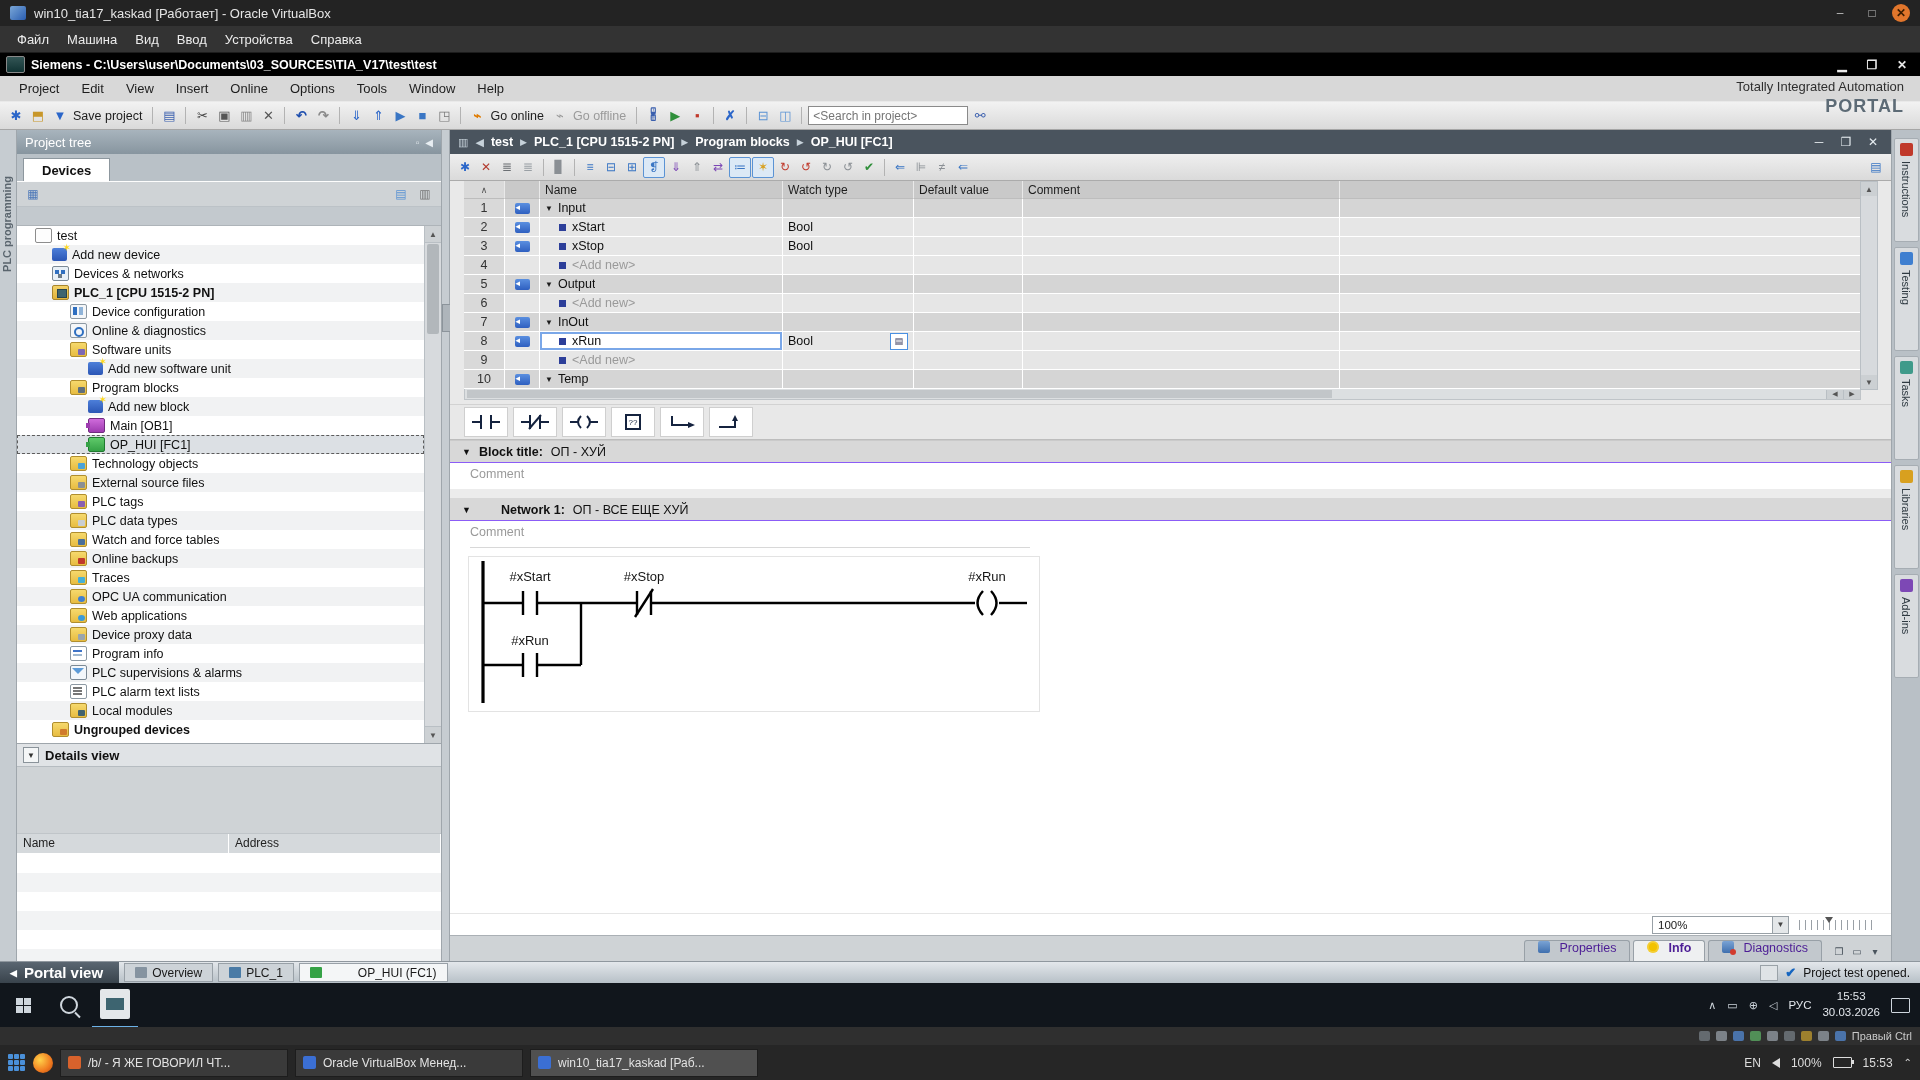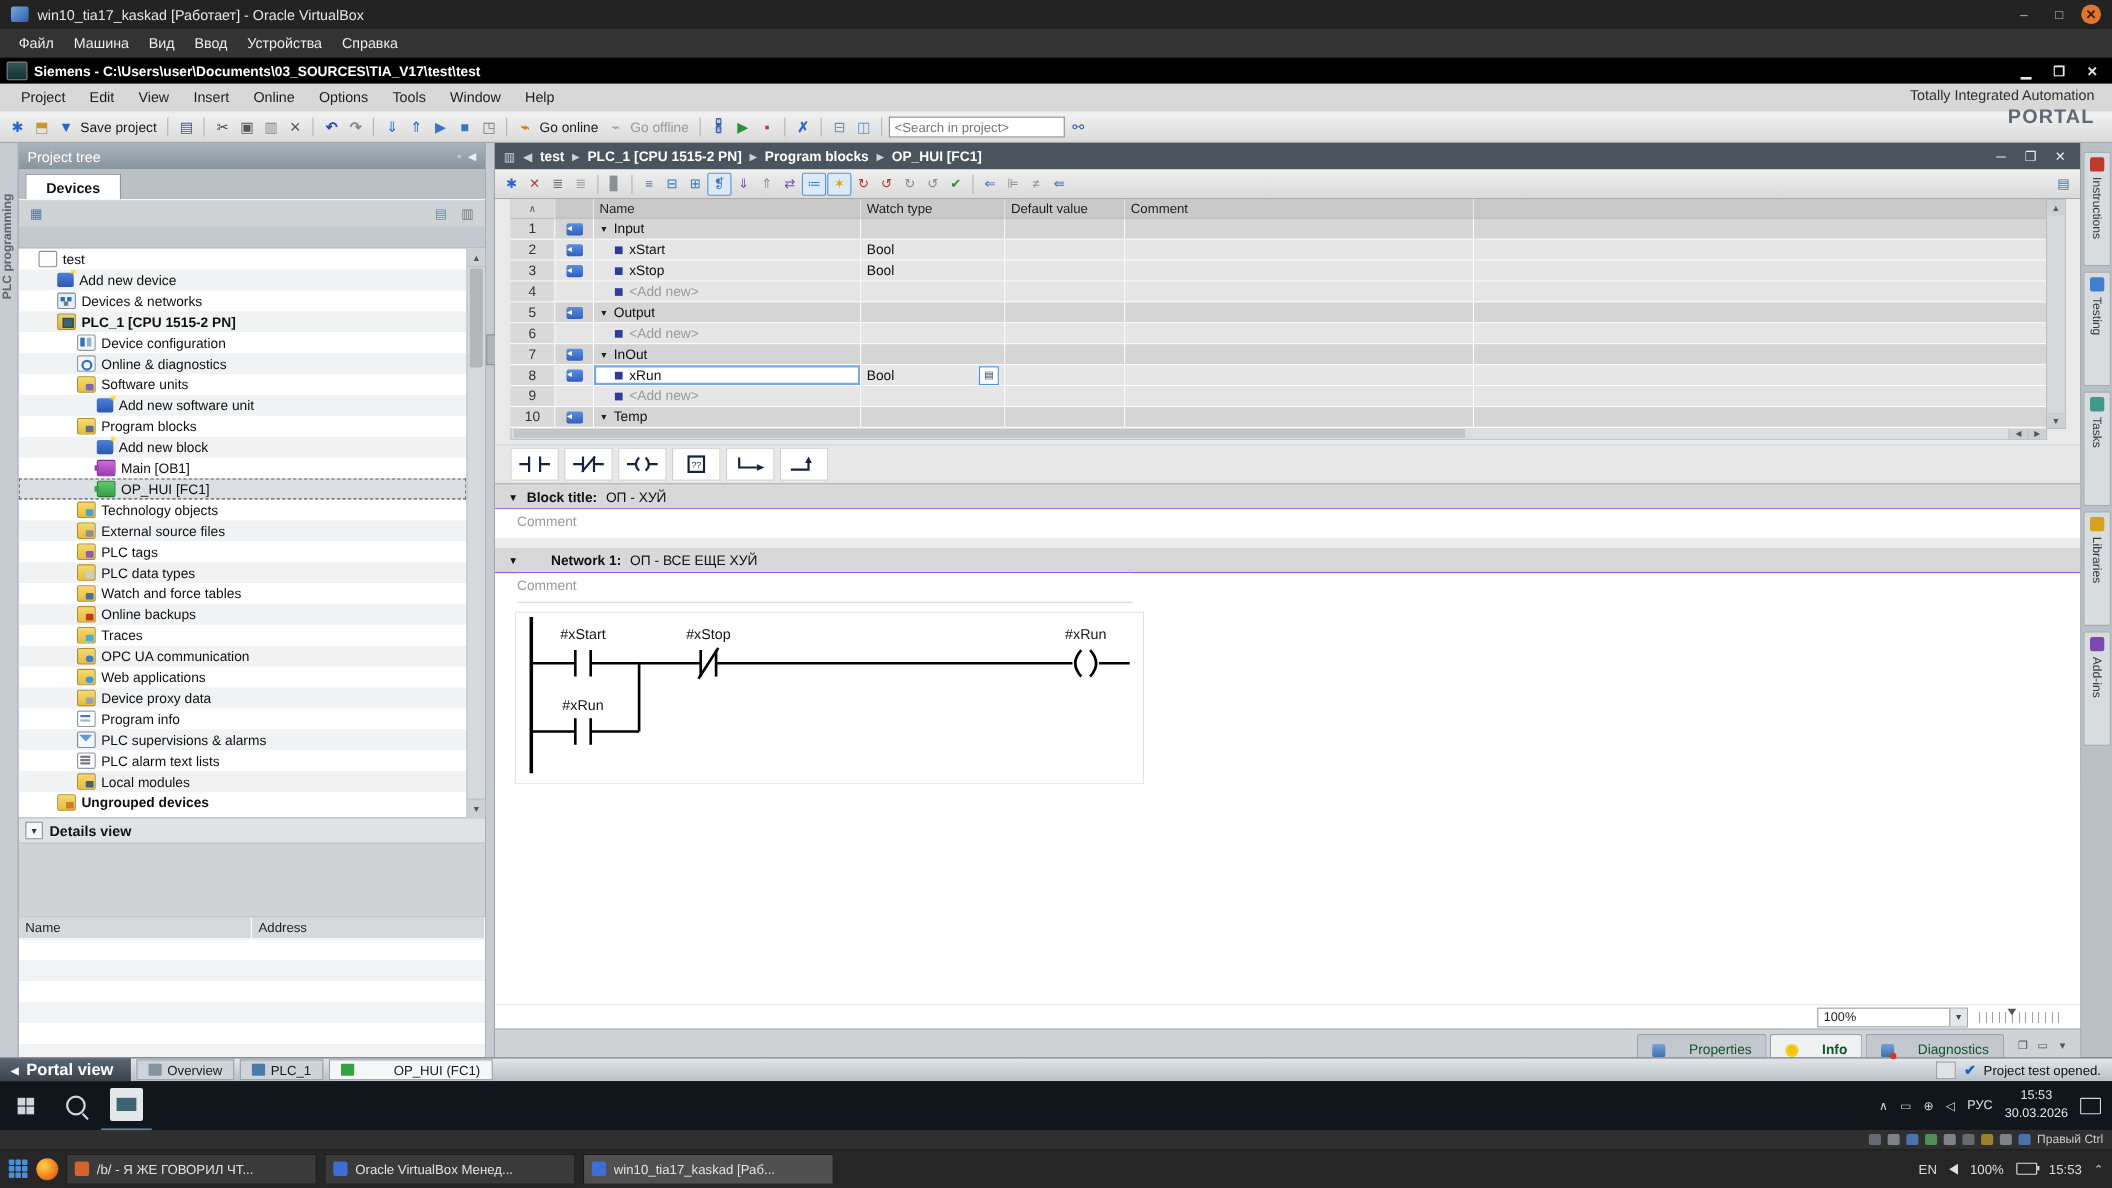--- a/index.html
+++ b/index.html
@@ -190,22 +190,22 @@
   #zoomrow{height:21px;background:#fff;border-top:1px solid #e5e5e5;display:flex;align-items:center;
     justify-content:flex-end;gap:10px;padding-right:14px;flex:none;}
   #zoombox{width:130px;height:16px;border:1px solid #98a0a6;display:flex;align-items:center;font-size:11.5px;
     color:#222;padding-left:5px;background:#fff;}
   #zoombox .dd{margin-left:auto;width:15px;height:100%;background:#e4e7e9;border-left:1px solid #98a0a6;
     display:flex;align-items:center;justify-content:center;font-size:8px;color:#444;}
   #zoomslider{width:78px;height:10px;background:repeating-linear-gradient(90deg,#9aa0a6 0 1px,transparent 1px 6px);position:relative;}
   #zoomslider .mark{position:absolute;left:26px;top:-3px;width:0;height:0;border-left:4px solid transparent;border-right:4px solid transparent;border-top:6px solid #555;}
   #btabs{height:25px;background:#cfd3d6;border-top:1px solid #aab0b5;display:flex;align-items:flex-end;
     justify-content:flex-end;gap:3px;padding:0 8px 0 0;flex:none;}
-  .btab{height:20px;display:flex;align-items:flex-end;gap:21px;padding:0 13px;background:#c2c8cd;
-    border:1px solid #98a0a7;border-bottom:none;border-radius:3px 3px 0 0;font-size:12.5px;color:#14532d;}
+  .btab{height:20px;display:flex;align-items:flex-start;gap:9px;padding:0 13px;background:#c2c8cd;
+    border:1px solid #98a0a7;border-bottom:none;border-radius:3px 3px 0 0;font-size:12.5px;color:#4c1d95;}
   .btab.active{background:#eef0f1;font-weight:bold;}
   .btico{width:12px;height:12px;border-radius:2px;}
   .btico.prop{background:linear-gradient(#7aa3d4,#3f6fae);}
   .btico.info{background:#f2c200;border-radius:50%;box-shadow:inset 0 0 0 2px #fff3;}
   .btico.diag{background:linear-gradient(#7aa3d4,#3f6fae);position:relative;}
   .btico.diag::after{content:"";position:absolute;right:-2px;bottom:-2px;width:6px;height:6px;background:#d23b2e;border-radius:50%;}
   .btabwin{display:flex;gap:2px;align-items:center;height:20px;margin-left:6px;}
   .btabwin .winbtn{color:#4a545e;font-size:10px;width:16px;}
 
   

